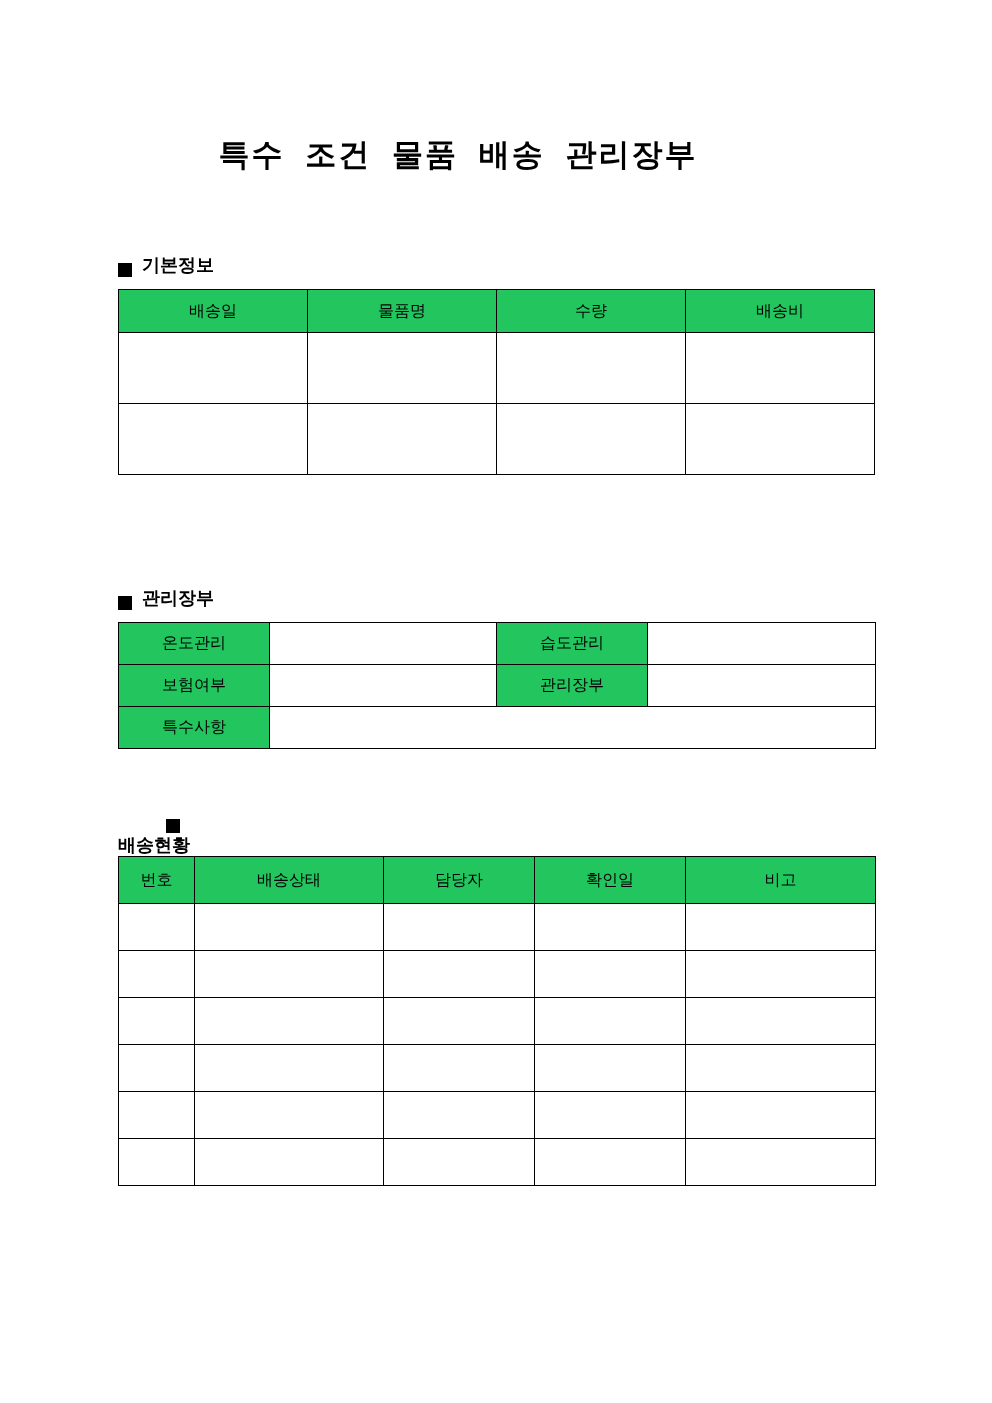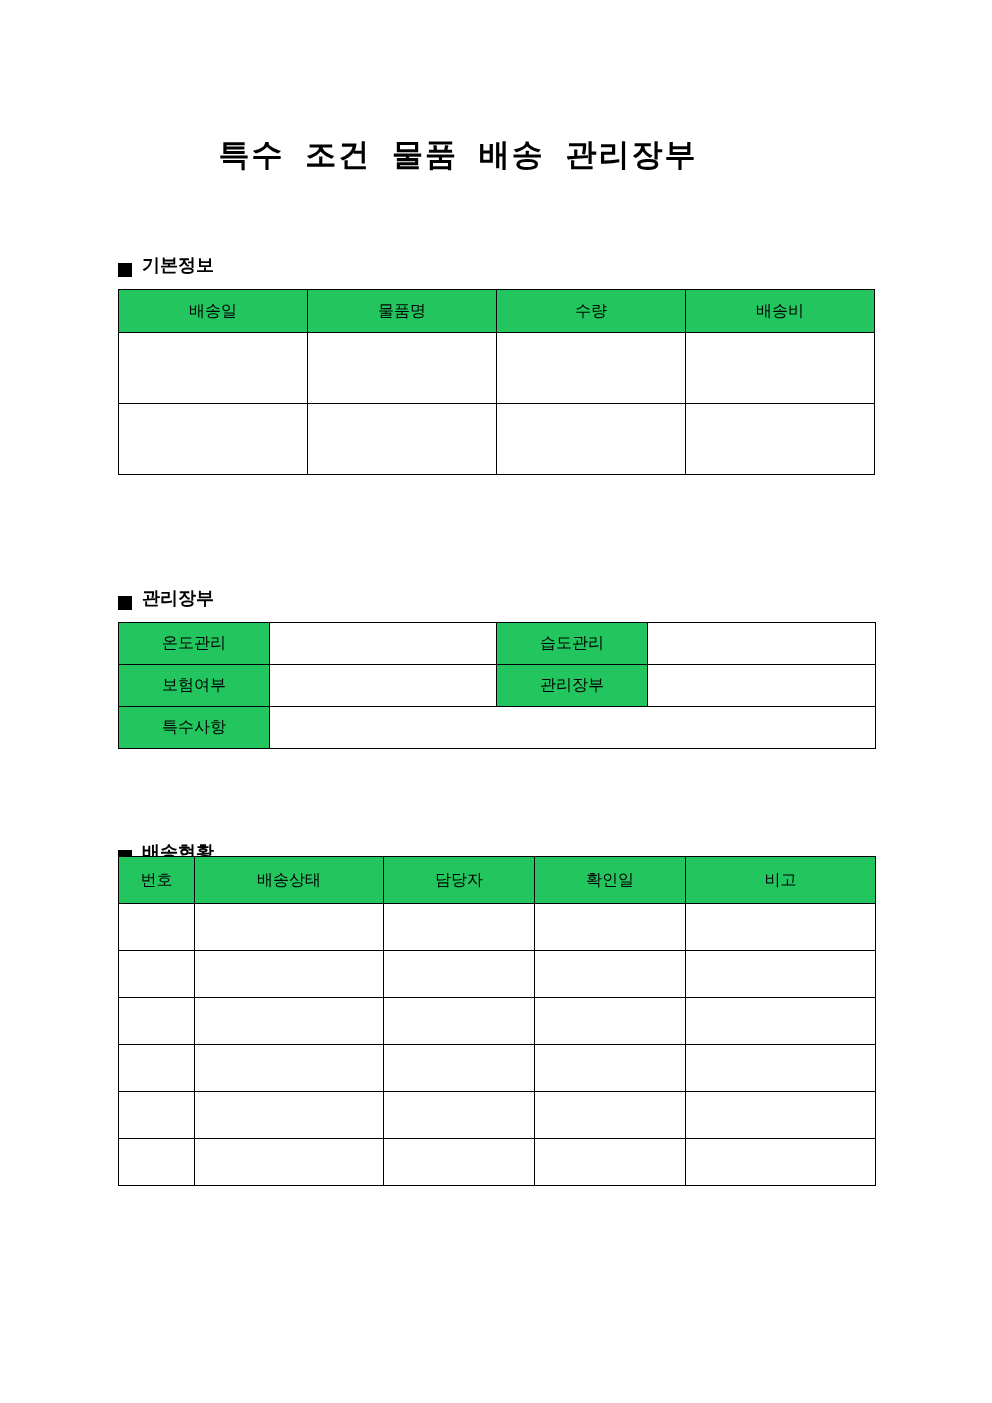--- a/index.html
+++ b/index.html
@@ -75,21 +75,21 @@
     <td class="h">관리장부</td>
     <td></td>
   </tr>
   <tr>
     <td class="h">특수사항</td>
     <td colspan="3"></td>
   </tr>
 </tbody>
   </table>
 
-<div class="section-title" style="top:840px;">
+<div class="section-title" style="top:819px;flex-direction:column;">
   <span class="sq"></span>
   <span>배송현황</span>
 </div>
 <table id="t3">
   <colgroup>
     <col style="width:76px">
       <col style="width:189px">
       <col style="width:151px">
       <col style="width:151px">
       <col style="width:190px">

